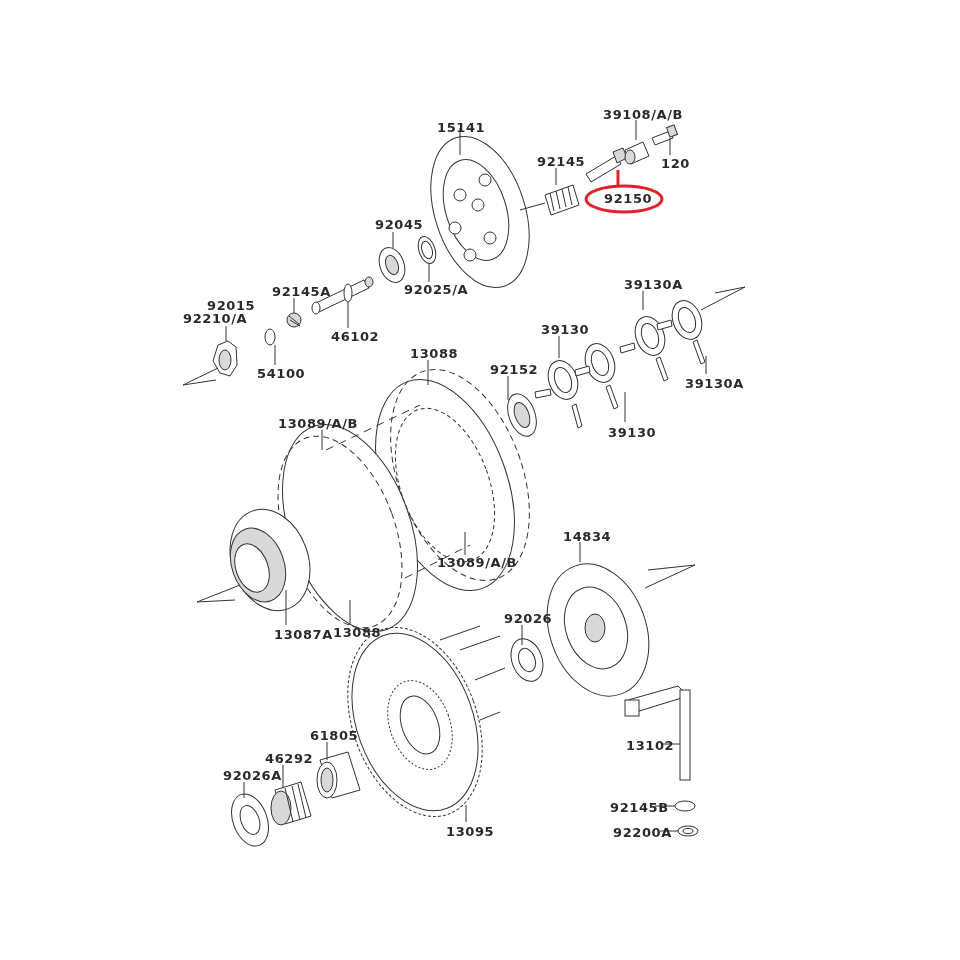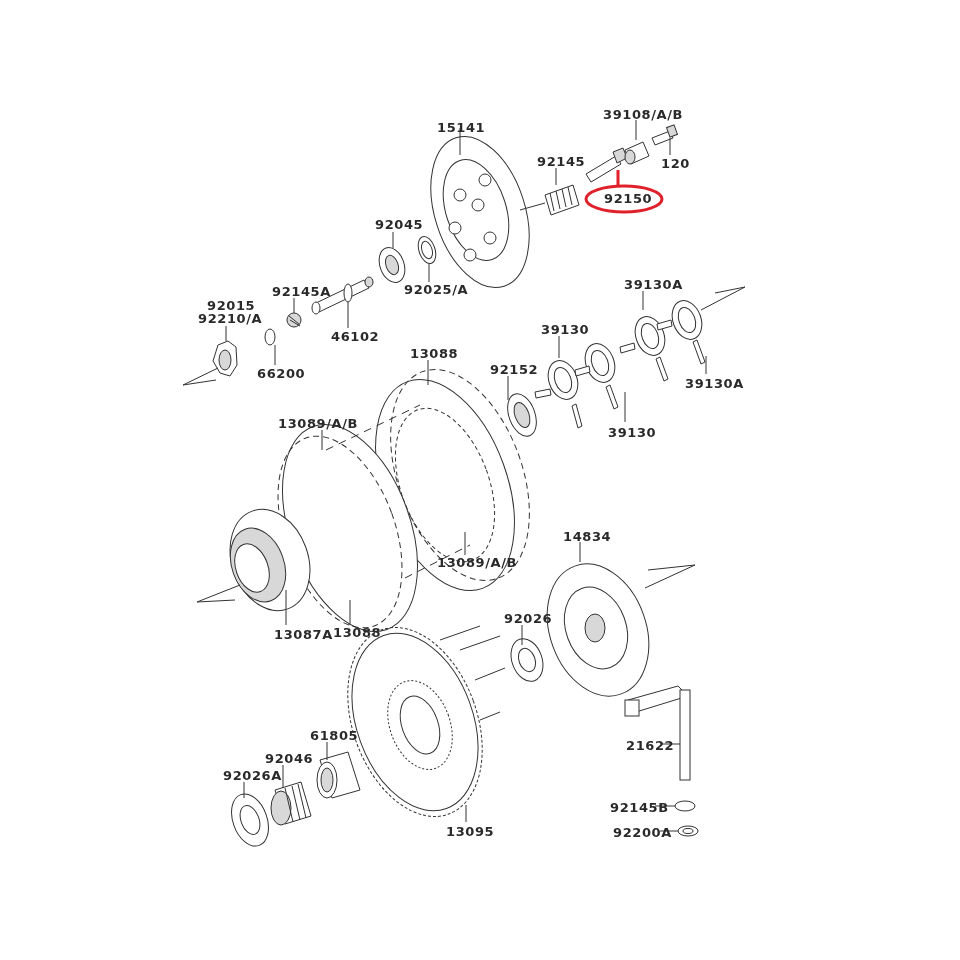--- a/index.html
+++ b/index.html
@@ -211,34 +211,34 @@
 <div class="lbl" style="left:437px;top:122px">15141</div>
 <div class="lbl" style="left:537px;top:156px">92145</div>
 <div class="lbl" style="left:603px;top:109px">39108/A/B</div>
 <div class="lbl" style="left:661px;top:158px">120</div>
 <div class="lbl" style="left:604px;top:193px">92150</div>
 <div class="lbl" style="left:375px;top:219px">92045</div>
 <div class="lbl" style="left:404px;top:284px">92025/A</div>
 <div class="lbl" style="left:272px;top:286px">92145A</div>
 <div class="lbl" style="left:331px;top:331px">46102</div>
 <div class="lbl" style="left:207px;top:300px">92015</div>
-<div class="lbl" style="left:198px;top:313px">92210/A</div>
-<div class="lbl" style="left:257px;top:368px">66200</div>
+<div class="lbl" style="left:183px;top:313px">92210/A</div>
+<div class="lbl" style="left:257px;top:368px">54100</div>
 <div class="lbl" style="left:624px;top:279px">39130A</div>
 <div class="lbl" style="left:541px;top:324px">39130</div>
 <div class="lbl" style="left:685px;top:378px">39130A</div>
 <div class="lbl" style="left:410px;top:348px">13088</div>
 <div class="lbl" style="left:490px;top:364px">92152</div>
 <div class="lbl" style="left:608px;top:427px">39130</div>
 <div class="lbl" style="left:278px;top:418px">13089/A/B</div>
 <div class="lbl" style="left:437px;top:557px">13089/A/B</div>
 <div class="lbl" style="left:563px;top:531px">14834</div>
 <div class="lbl" style="left:274px;top:629px">13087A</div>
 <div class="lbl" style="left:333px;top:627px">13088</div>
 <div class="lbl" style="left:504px;top:613px">92026</div>
 <div class="lbl" style="left:310px;top:730px">61805</div>
-<div class="lbl" style="left:265px;top:753px">92046</div>
+<div class="lbl" style="left:265px;top:753px">46292</div>
 <div class="lbl" style="left:223px;top:770px">92026A</div>
 <div class="lbl" style="left:446px;top:826px">13095</div>
-<div class="lbl" style="left:626px;top:740px">21622</div>
+<div class="lbl" style="left:626px;top:740px">13102</div>
 <div class="lbl" style="left:610px;top:802px">92145B</div>
 <div class="lbl" style="left:613px;top:827px">92200A</div>
 </div>
 
 </body></html>

